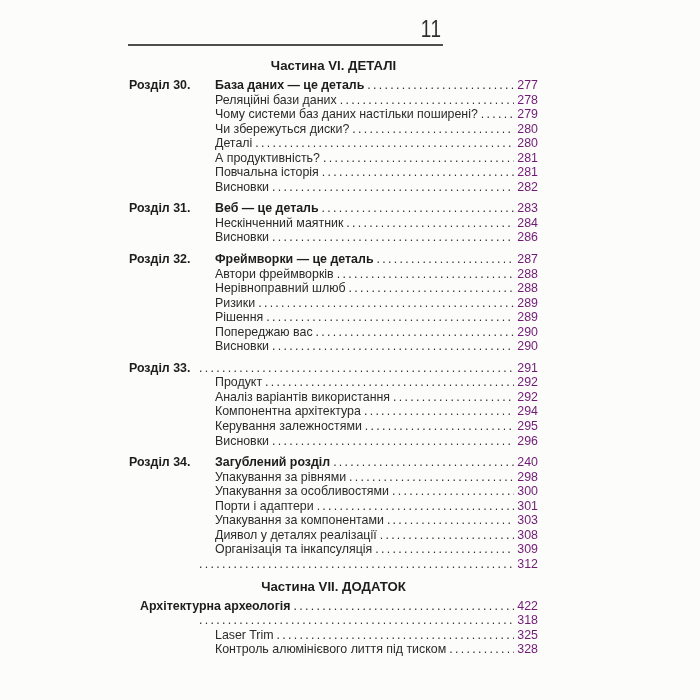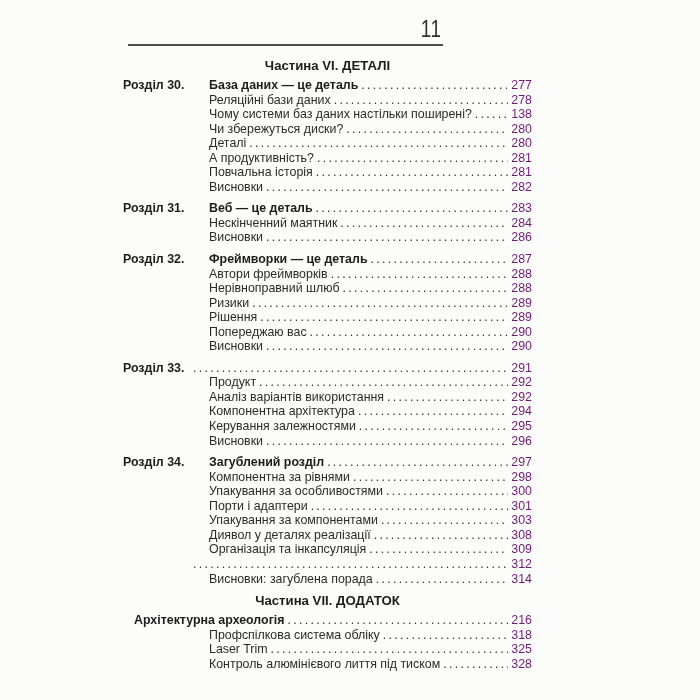--- a/index.html
+++ b/index.html
@@ -30,21 +30,21 @@
   .rule {
     position: absolute;
     top: 44px;
     left: 128px;
     right: 167px;
     height: 0;
     border-top: 2px solid #4e4e4e;
   }
   .toc {
     position: absolute;
-    left: 123px;
+    left: 129px;
     top: 58px;
     width: 409px;
   }
   .part-title {
     font-size: 13.2px;
     line-height: 15px;
     font-weight: 700;
     color: #1d1d1d;
     text-align: center;
     margin: 0 0 5px 0;
@@ -119,21 +119,21 @@
         <div class="row">
           <span class="label"></span>
           <span class="title">Реляційні бази даних</span>
           <span class="dots"></span>
           <span class="pagenum">278</span>
         </div>
         <div class="row">
           <span class="label"></span>
           <span class="title">Чому системи баз даних настільки поширені?</span>
           <span class="dots"></span>
-          <span class="pagenum">138</span>
+          <span class="pagenum">279</span>
         </div>
         <div class="row">
           <span class="label"></span>
           <span class="title">Чи збережуться диски?</span>
           <span class="dots"></span>
           <span class="pagenum">280</span>
         </div>
         <div class="row">
           <span class="label"></span>
           <span class="title">Деталі</span>
@@ -258,25 +258,25 @@
           <span class="title">Висновки</span>
           <span class="dots"></span>
           <span class="pagenum">296</span>
         </div>
       </div>
       <div class="chapter-block">
         <div class="row chapter">
           <span class="label">Розділ 34.</span>
           <span class="title">Загублений розділ</span>
           <span class="dots"></span>
-          <span class="pagenum">297</span>
-        </div>
-        <div class="row">
-          <span class="label"></span>
-          <span class="title">Компонентна за рівнями</span>
+          <span class="pagenum">240</span>
+        </div>
+        <div class="row">
+          <span class="label"></span>
+          <span class="title">Упакування за рівнями</span>
           <span class="dots"></span>
           <span class="pagenum">298</span>
         </div>
         <div class="row">
           <span class="label"></span>
           <span class="title">Упакування за особливостями</span>
           <span class="dots"></span>
           <span class="pagenum">300</span>
         </div>
         <div class="row">
@@ -300,38 +300,31 @@
         <div class="row">
           <span class="label"></span>
           <span class="title">Організація та інкапсуляція</span>
           <span class="dots"></span>
           <span class="pagenum">309</span>
         </div>
         <div class="row">
           <span class="label"></span>
           <span class="dots"></span>
           <span class="pagenum">312</span>
-        </div>
-        <div class="row">
-          <span class="label"></span>
-          <span class="title">Висновки: загублена порада</span>
-          <span class="dots"></span>
-          <span class="pagenum">314</span>
         </div>
       </div>
       <div class="part-title">Частина VII. ДОДАТОК</div>
       <div class="chapter-block flush">
         <div class="row chapter">
           <span class="title">Архітектурна археологія</span>
           <span class="dots"></span>
-          <span class="pagenum">216</span>
-        </div>
-        <div class="row">
-          <span class="label"></span>
-          <span class="title">Профспілкова система обліку</span>
+          <span class="pagenum">422</span>
+        </div>
+        <div class="row">
+          <span class="label"></span>
           <span class="dots"></span>
           <span class="pagenum">318</span>
         </div>
         <div class="row">
           <span class="label"></span>
           <span class="title">Laser Trim</span>
           <span class="dots"></span>
           <span class="pagenum">325</span>
         </div>
         <div class="row">

